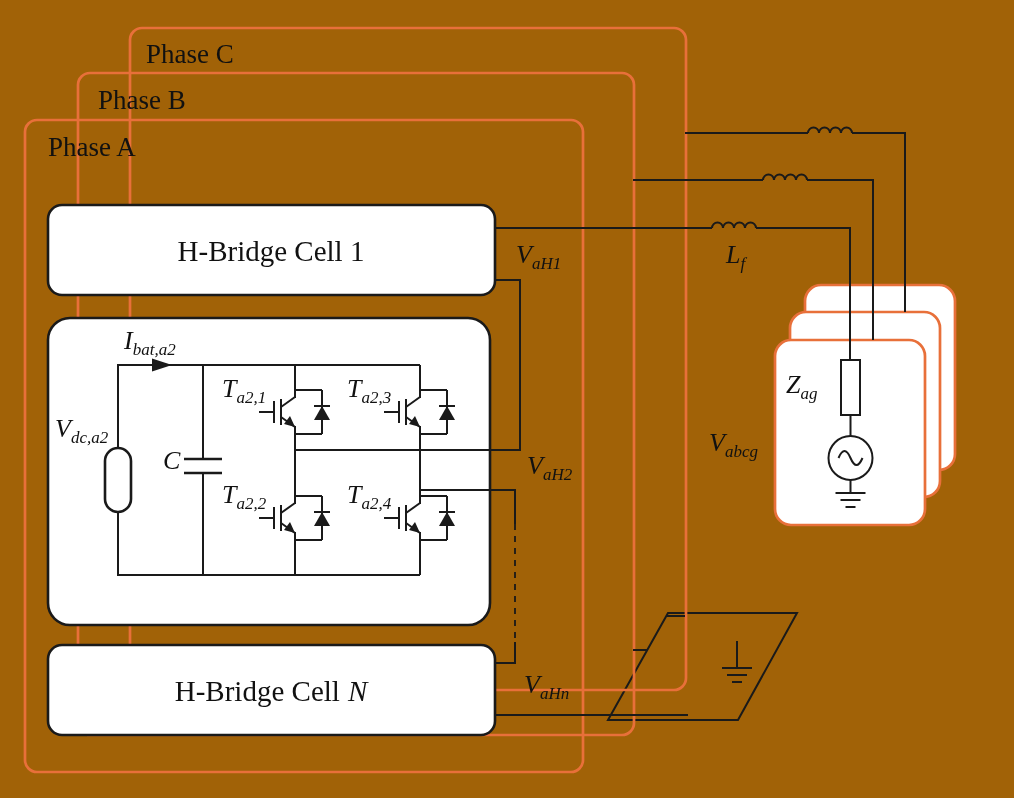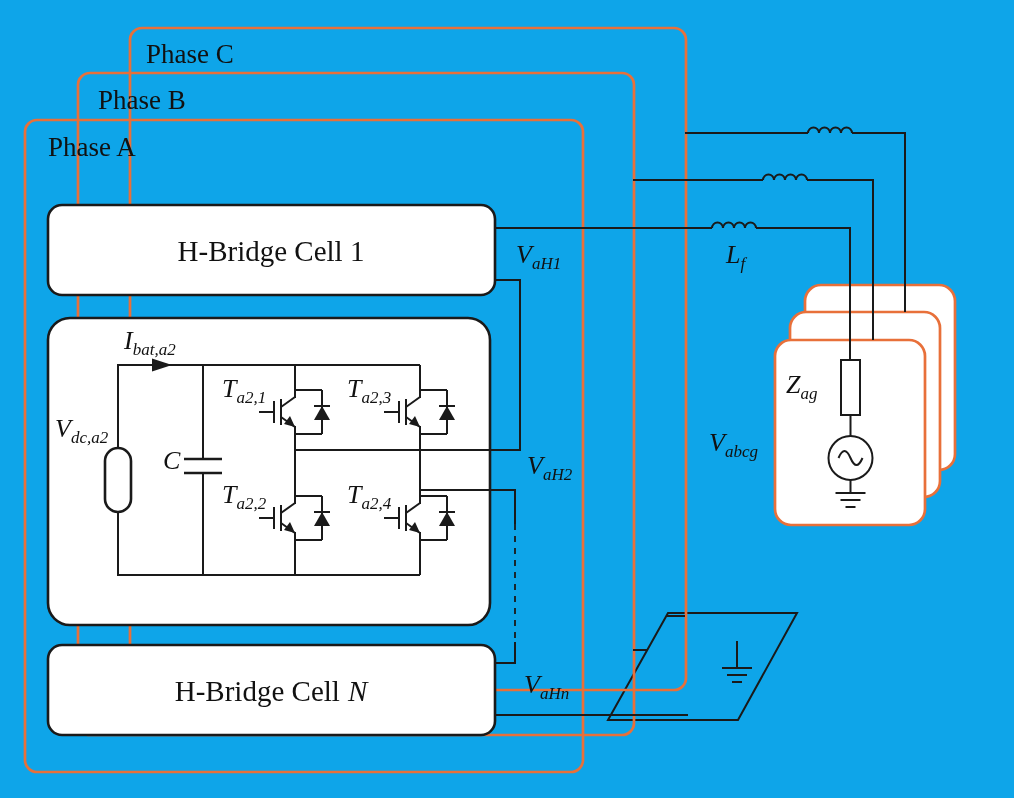--- a/index.html
+++ b/index.html
@@ -1,16 +1,16 @@
 <!DOCTYPE html>
 <html><head>
 <meta charset="utf-8">
 <style>
   html,body{margin:0;padding:0;background:#ffffff;}
-  .figure-wrap{width:1014px;height:798px;background:#0ea5e9;position:relative;overflow:hidden;}
+  .figure-wrap{width:1014px;height:798px;background:#a16207;position:relative;overflow:hidden;}
   svg{display:block;}
   text{fill:#111111;font-family:"Liberation Serif",serif;}
   .plain{font-size:27px;}
   .cell{font-size:29px;text-anchor:middle;}
   .var{font-size:26px;font-style:italic;}
   .sub{font-size:17px;font-style:italic;}
   .it{font-style:italic;}
   .wire{stroke:#1a1a1a;stroke-width:2;fill:none;stroke-linecap:butt;}
   .wire-dash{stroke:#1a1a1a;stroke-width:1.8;fill:none;stroke-dasharray:6 6;}
   .boxblack{stroke:#1a1a1a;stroke-width:2.6;fill:#ffffff;}

